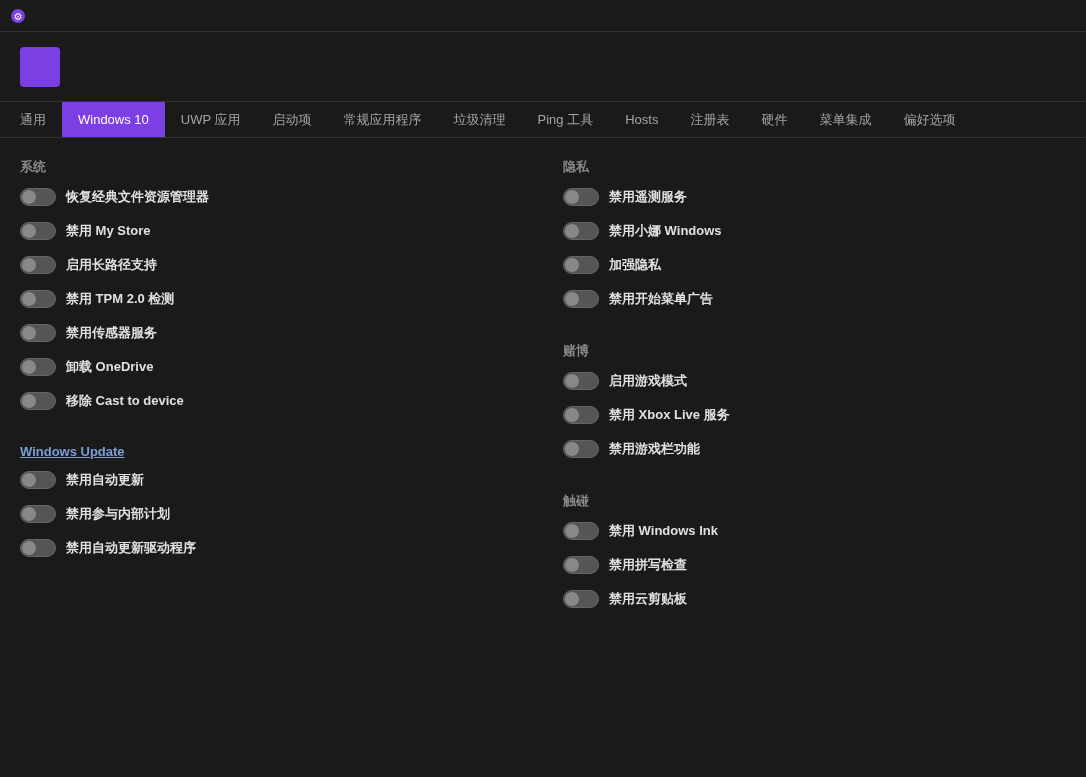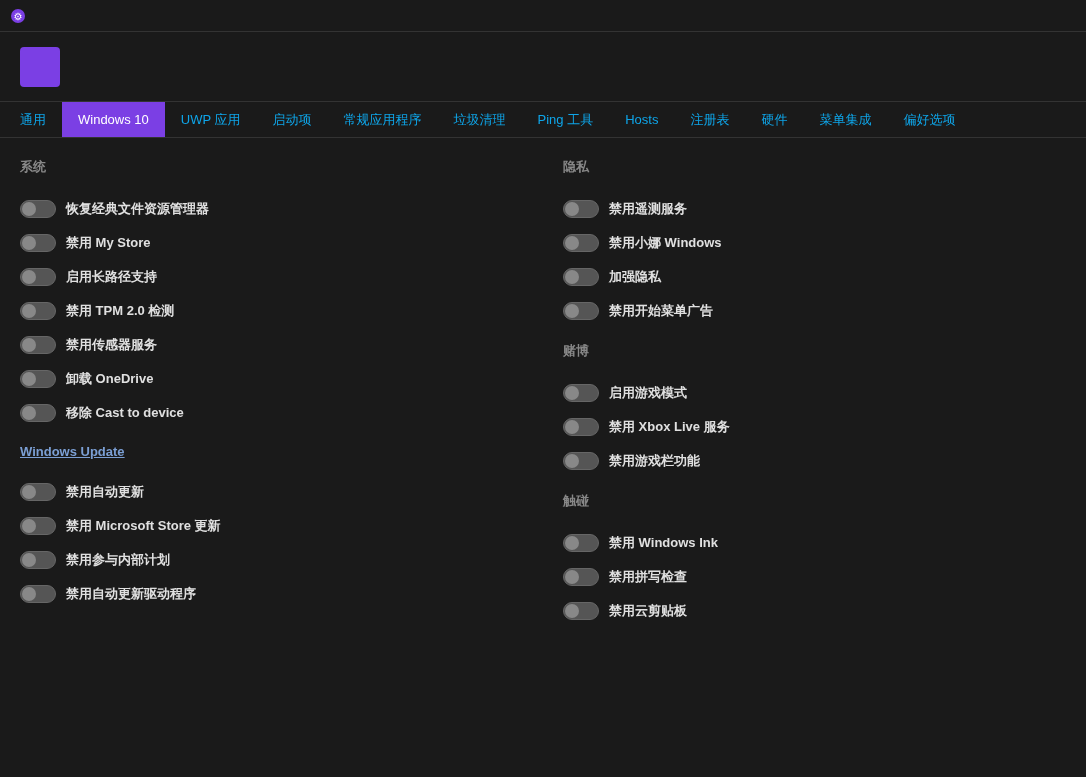--- a/index.html
+++ b/index.html
@@ -110,21 +110,21 @@
       align-items: stretch;
       border-bottom: 1px solid #333;
       padding: 0 4px;
     }
     .tab {
       padding: 0 16px;
       display: flex;
       align-items: center;
       cursor: pointer;
       font-size: 13px;
-      color: #0ea5e9;
+      color: #a3a3a3;
       border: none;
       background: transparent;
       white-space: nowrap;
     }
     .tab.active {
       background: #7b3fe4;
       color: #fff;
       text-align: right;
     }
 
@@ -153,21 +153,21 @@
     }
 
     .section-title.link {
       color: #7b9fd4;
       text-decoration: underline;
       cursor: pointer;
     }
 
     .toggle-row {
       display: flex;
-      align-items: flex-end;
+      align-items: flex-start;
       gap: 10px;
       height: 30px;
     }
     .toggle-row label {
       font-size: 13px;
       color: #e0e0e0;
     }
 
     
     .toggle {
@@ -273,24 +273,20 @@
         <label>移除 Cast to device</label>
       </div>
       <div style="height: 10px;"></div>
       <div class="section-title link">Windows Update</div>
       <div class="toggle-row">
         <div class="toggle"></div>
         <label>禁用自动更新</label>
       </div>
       <div class="toggle-row">
         <div class="toggle"></div>
-        <label>禁用 Microsoft Store 更新</label>
-      </div>
-      <div class="toggle-row">
-        <div class="toggle"></div>
         <label>禁用参与内部计划</label>
       </div>
       <div class="toggle-row">
         <div class="toggle"></div>
         <label>禁用自动更新驱动程序</label>
       </div>
       <div style="height: 10px;"></div>
     </div>
 
   <div class="column" id="right-column">

